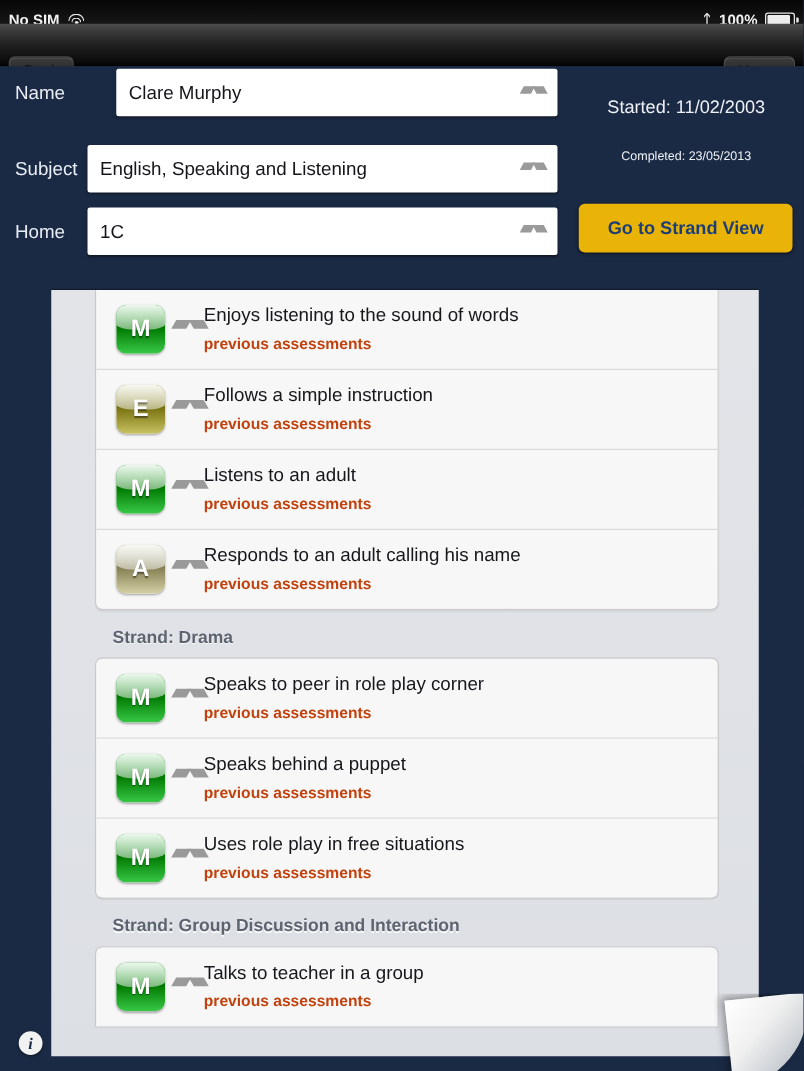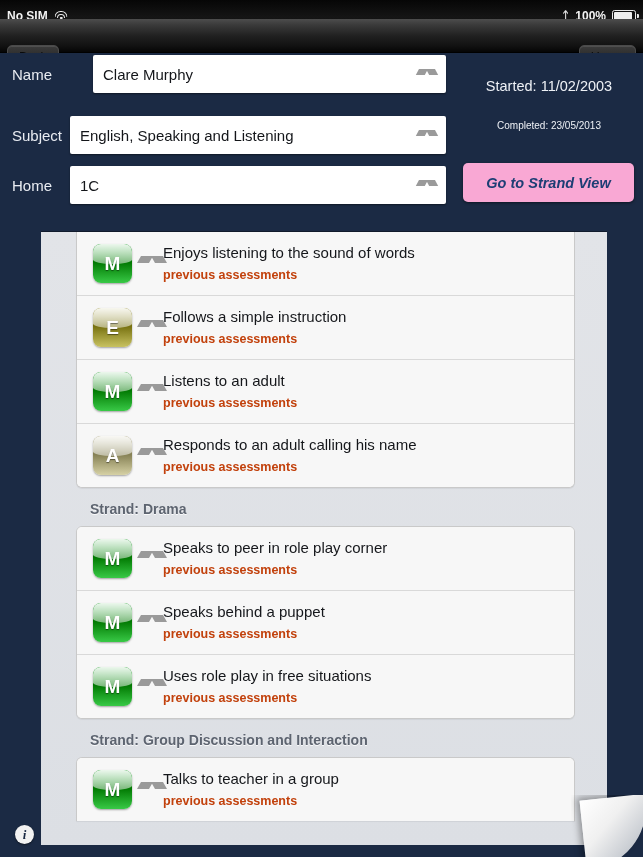--- a/index.html
+++ b/index.html
@@ -69,25 +69,24 @@
   .chev:before,.chev:after{
     content:"";position:absolute;top:0;width:8.5px;height:5.5px;background:#9a9a9a;
   }
   .chev:before{left:0;transform:skewX(-28deg);transform-origin:top left;}
   .chev:after{right:0;transform:skewX(28deg);transform-origin:top right;}
 
   .meta{position:absolute;right:0;top:0;width:188px;text-align:center;color:#eef1f6;}
   .meta .m1{position:absolute;top:25px;width:188px;font-size:14.5px;}
   .meta .m2{position:absolute;top:67px;width:188px;font-size:10px;}
   .strandbtn{
-    position:absolute;top:110px;left:8px;width:171px;height:39px;background:#f9a8d4;
+    position:absolute;top:110px;left:8px;width:171px;height:39px;background:#eab308;
     border-radius:5px;display:flex;align-items:center;justify-content:center;
     color:#1d3e74;font-size:14.5px;font-weight:bold;cursor:pointer;
     box-shadow:0 1px 3px rgba(0,0,0,.5);
-    font-style:italic;
   }
 
   
   .panel{
     position:absolute;left:41px;top:232px;width:566px;height:613px;
     background:linear-gradient(to bottom,#e2e4e8 0%,#dcdfe4 100%);
     box-shadow:0 -1px 0 rgba(0,0,0,.35);
     overflow:hidden;
   }
   .list-wrap{position:absolute;left:35px;top:0;width:499px;}

